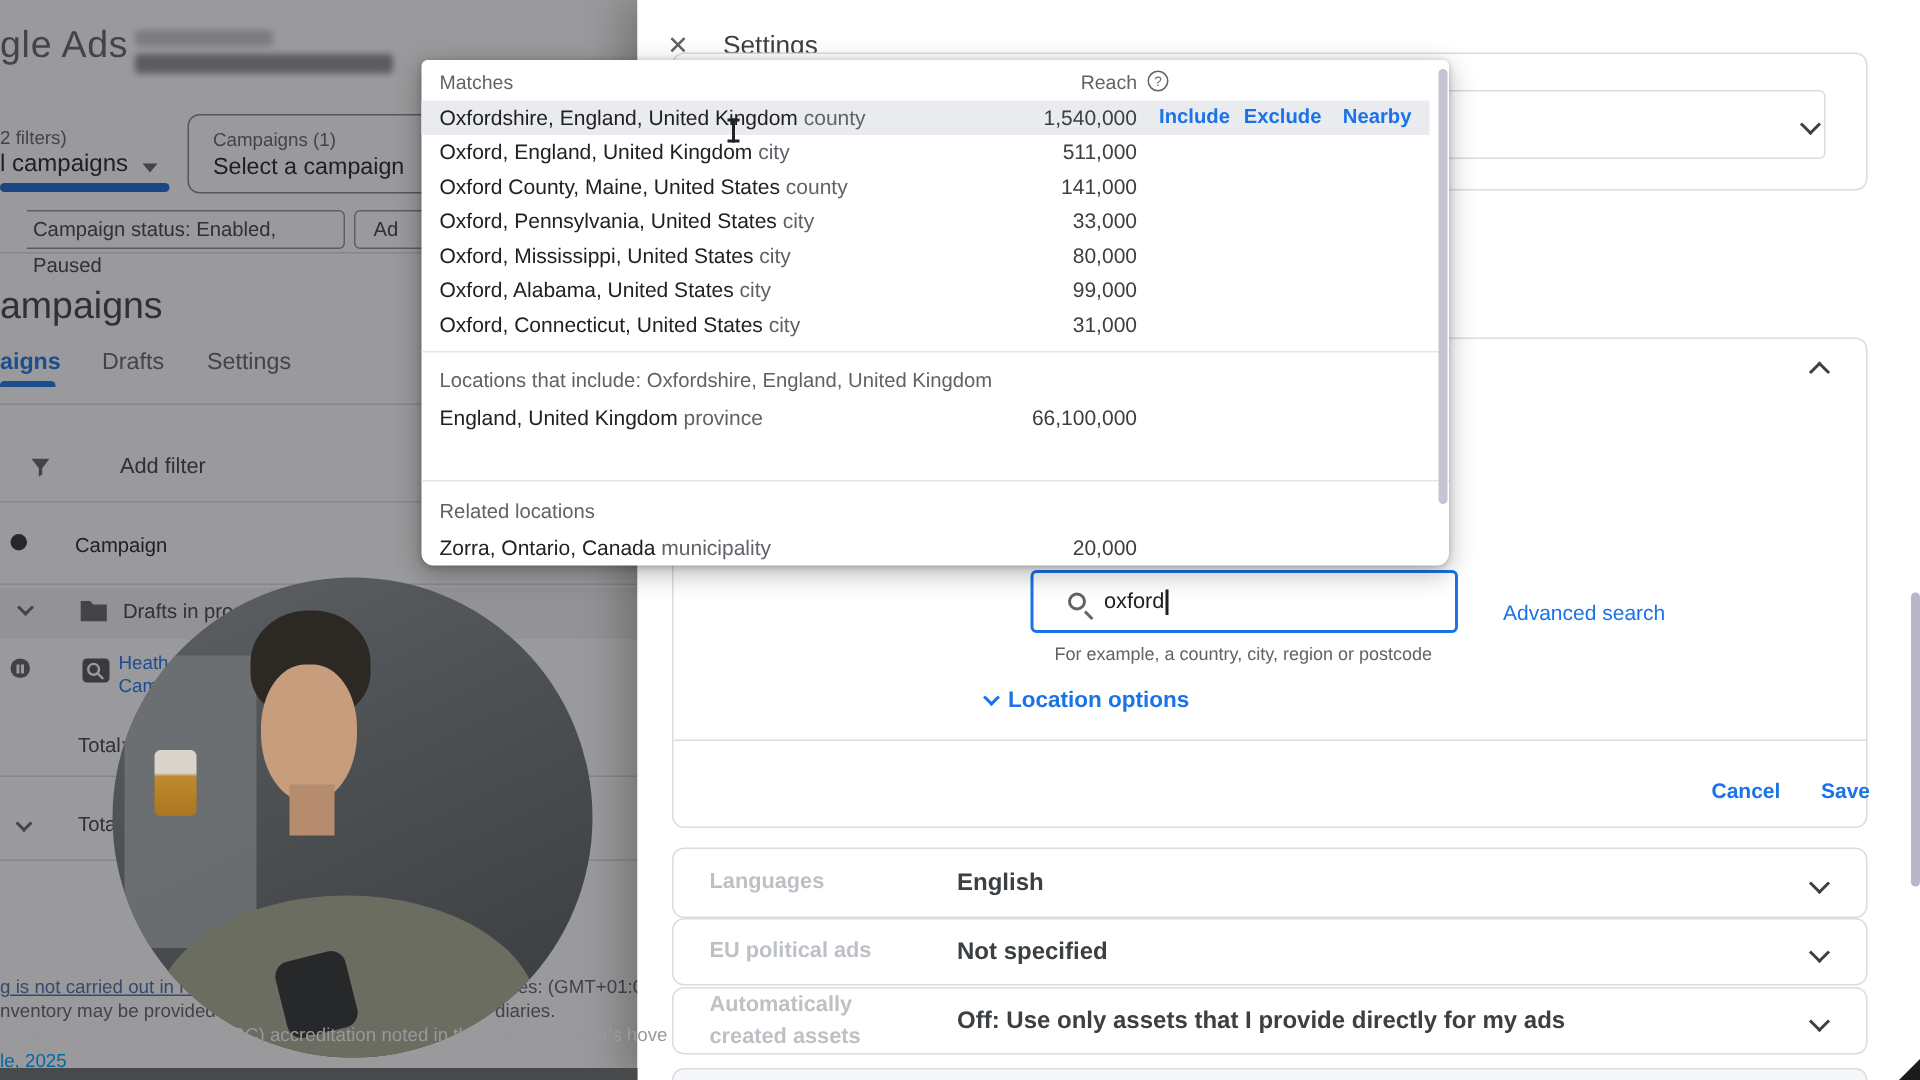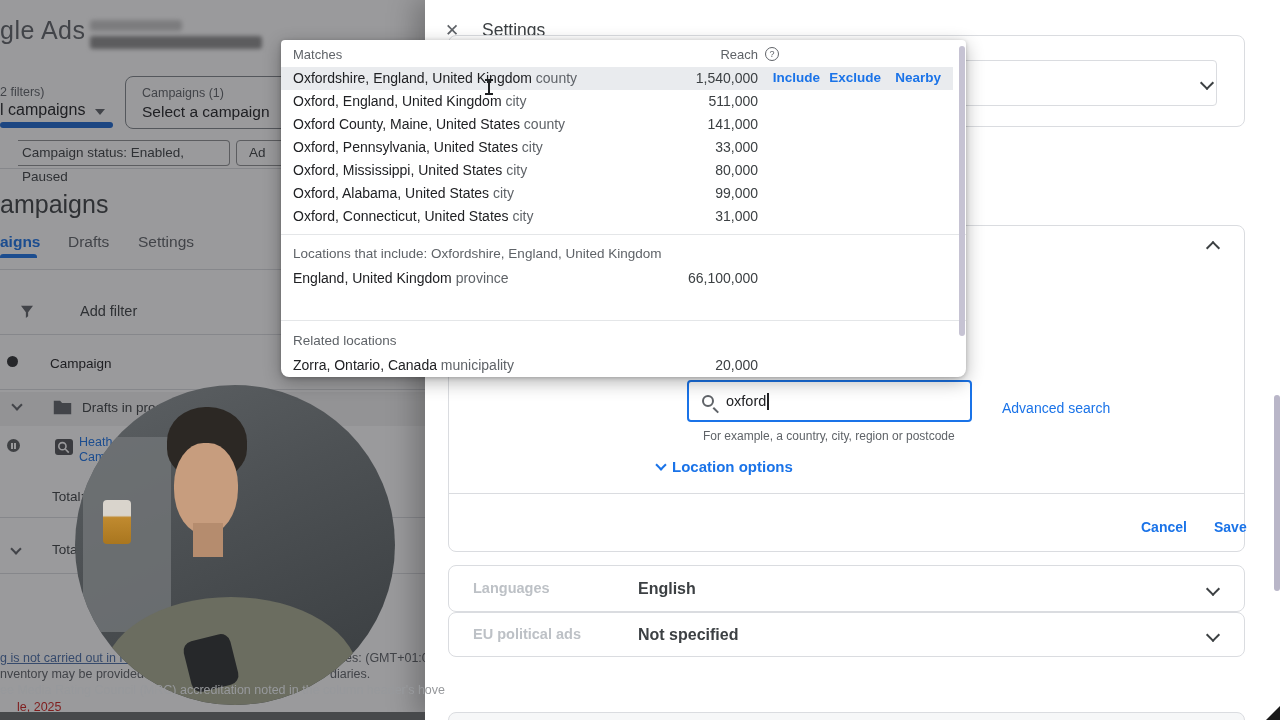--- a/index.html
+++ b/index.html
@@ -46,21 +46,21 @@
   .total1 { left:52px; top:489px; font-size:13.5px; color:#3c4043; }
   .total2-chev { left:12px; top:545px; }
   .total2 { left:52px; top:542px; font-size:13.5px; color:#3c4043; }
   .foot { font-size:12.5px; color:#5f6368; white-space:nowrap; }
   .foot a { color:#4a6ea8; text-decoration:underline; }
   .scrim { position:absolute; left:0; top:0; width:425px; height:720px; background:rgba(30,32,35,0.45); }
 
   
   .footer-over { position:absolute; left:0; top:0; width:425px; height:720px; z-index:4; pointer-events:none; }
   .f3 { left:0; top:683px; font-size:12.5px; color:#97999c; white-space:nowrap; }
-  .f4 { left:17px; top:700px; font-size:12.5px; color:#7f1d1d; }
+  .f4 { left:0; top:700px; font-size:12.5px; color:#0369a1; }
   .bottombar { left:0; top:712px; width:425px; height:8px; background:#47494b; }
 
   
   .webcam { position:absolute; left:75px; top:385px; width:320px; height:320px; border-radius:50%;
     background:linear-gradient(155deg,#5d6164 0%,#4d5154 40%,#383c3f 100%); z-index:3; overflow:hidden; } 
   .wc-shelf { position:absolute; left:8px; top:52px; width:88px; height:195px; background:#707376; opacity:.85; border-radius:3px; }
   .wc-jar { position:absolute; left:28px; top:115px; width:28px; height:44px; border-radius:4px; background:linear-gradient(#d9d4cc 35%,#c08a2f 40%,#a9761f); }
   .wc-hair { position:absolute; left:92px; top:22px; width:80px; height:72px; background:#2c2824; border-radius:48% 48% 42% 42%; }
   .wc-face { position:absolute; left:99px; top:58px; width:64px; height:92px; background:#c79d7e; border-radius:46% 46% 50% 50%; }
   .wc-neck { position:absolute; left:118px; top:138px; width:30px; height:34px; background:#b58c6e; }
@@ -74,21 +74,21 @@
   .panel-title { position:absolute; left:57px; top:20px; font-size:17.5px; color:#3c4043; }
   .card { position:absolute; left:23px; width:797px; background:#fff; border:1px solid #dadce0; border-radius:8px; }
   .chev { width:10px; height:10px; border-right:2px solid #3c4043; border-bottom:2px solid #3c4043; display:inline-block; }
   .chev.down { transform:rotate(45deg); }
   .chev.up { transform:rotate(-135deg); }
   .topcard { top:35px; height:92px; }
   .topcard .field { position:absolute; left:12px; top:24px; width:756px; height:46px; border:1px solid #dadce0; border-radius:4px; }
   .topcard .chev { position:absolute; right:32px; top:42px; }
   .loccard { top:225px; height:327px; }
   .loccard .collapse { position:absolute; right:26px; top:17px; }
-  .searchbox { position:absolute; left:238px; top:154px; width:285px; height:42px; border:2px solid #1a73e8; border-radius:4px; background:#fff; display:flex; align-items:center; padding-left:13px; }
+  .searchbox { position:absolute; left:238px; top:154px; width:285px; height:42px; border:2px solid #1a73e8; border-radius:4px; background:#fff; display:flex; align-items:center; padding-left:23px; }
   .mag { width:12px; height:12px; border:2px solid #5f6368; border-radius:50%; position:relative; flex:none; }
   .mag::after { content:""; position:absolute; left:10px; top:10px; width:7px; height:2px; background:#5f6368; transform:rotate(45deg); transform-origin:0 0; }
   .searchtext { margin-left:12px; font-size:14.5px; color:#202124; }
   .caret { display:inline-block; width:1.5px; height:17px; background:#202124; vertical-align:middle; margin-left:1px; }
   .hint { position:absolute; left:254px; top:203px; font-size:12px; color:#5f6368; }
   .advsearch { position:absolute; left:553px; top:174px; font-size:14px; color:#1a73e8; }
   .locopts { position:absolute; left:208px; top:232px; font-size:15px; font-weight:bold; color:#1a73e8; display:flex; align-items:center; gap:7px; }
   .locopts .chev { border-color:#1a73e8; width:8px; height:8px; border-width:2px; transform:rotate(45deg); margin-top:-4px; }
   .loccard .divider { position:absolute; left:0; top:267px; width:100%; height:1px; background:#dadce0; }
   .btn { position:absolute; top:293px; font-size:14px; font-weight:bold; color:#1a73e8; }
@@ -255,20 +255,25 @@
     <div class="card c1 setcard">
       <div class="lbl">Languages</div>
       <div class="val">English</div>
       <span class="chev down"></span>
     </div>
     <div class="card c2 setcard">
       <div class="lbl">EU political ads</div>
       <div class="val">Not specified</div>
       <span class="chev down"></span>
     </div>
+    <div class="card c3 setcard">
+      <div class="lbl">Automatically created assets</div>
+      <div class="val">Off: Use only assets that I provide directly for my ads</div>
+      <span class="chev down"></span>
+    </div>
     <div class="card c4"></div>
 
     <div class="main-scrollbar"></div>
     <div class="corner-wedge"></div>
   </div>
 
   <div class="dropdown">
     <div class="dd-head">
       <span class="mh">Matches</span>
       <span class="rh">Reach</span>

